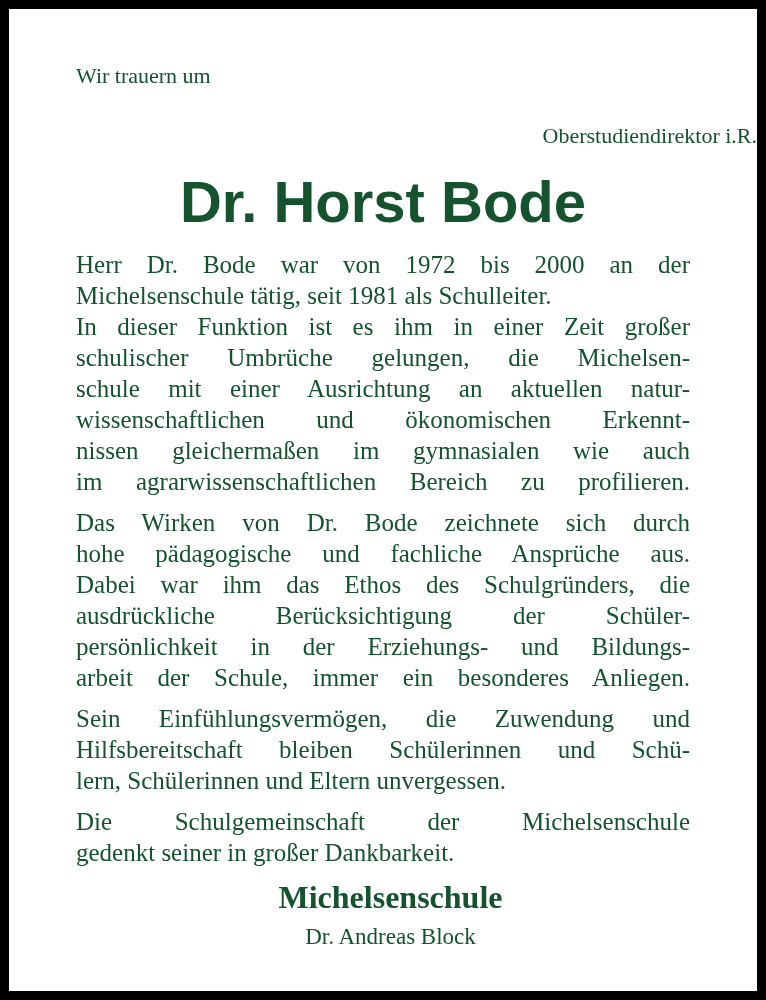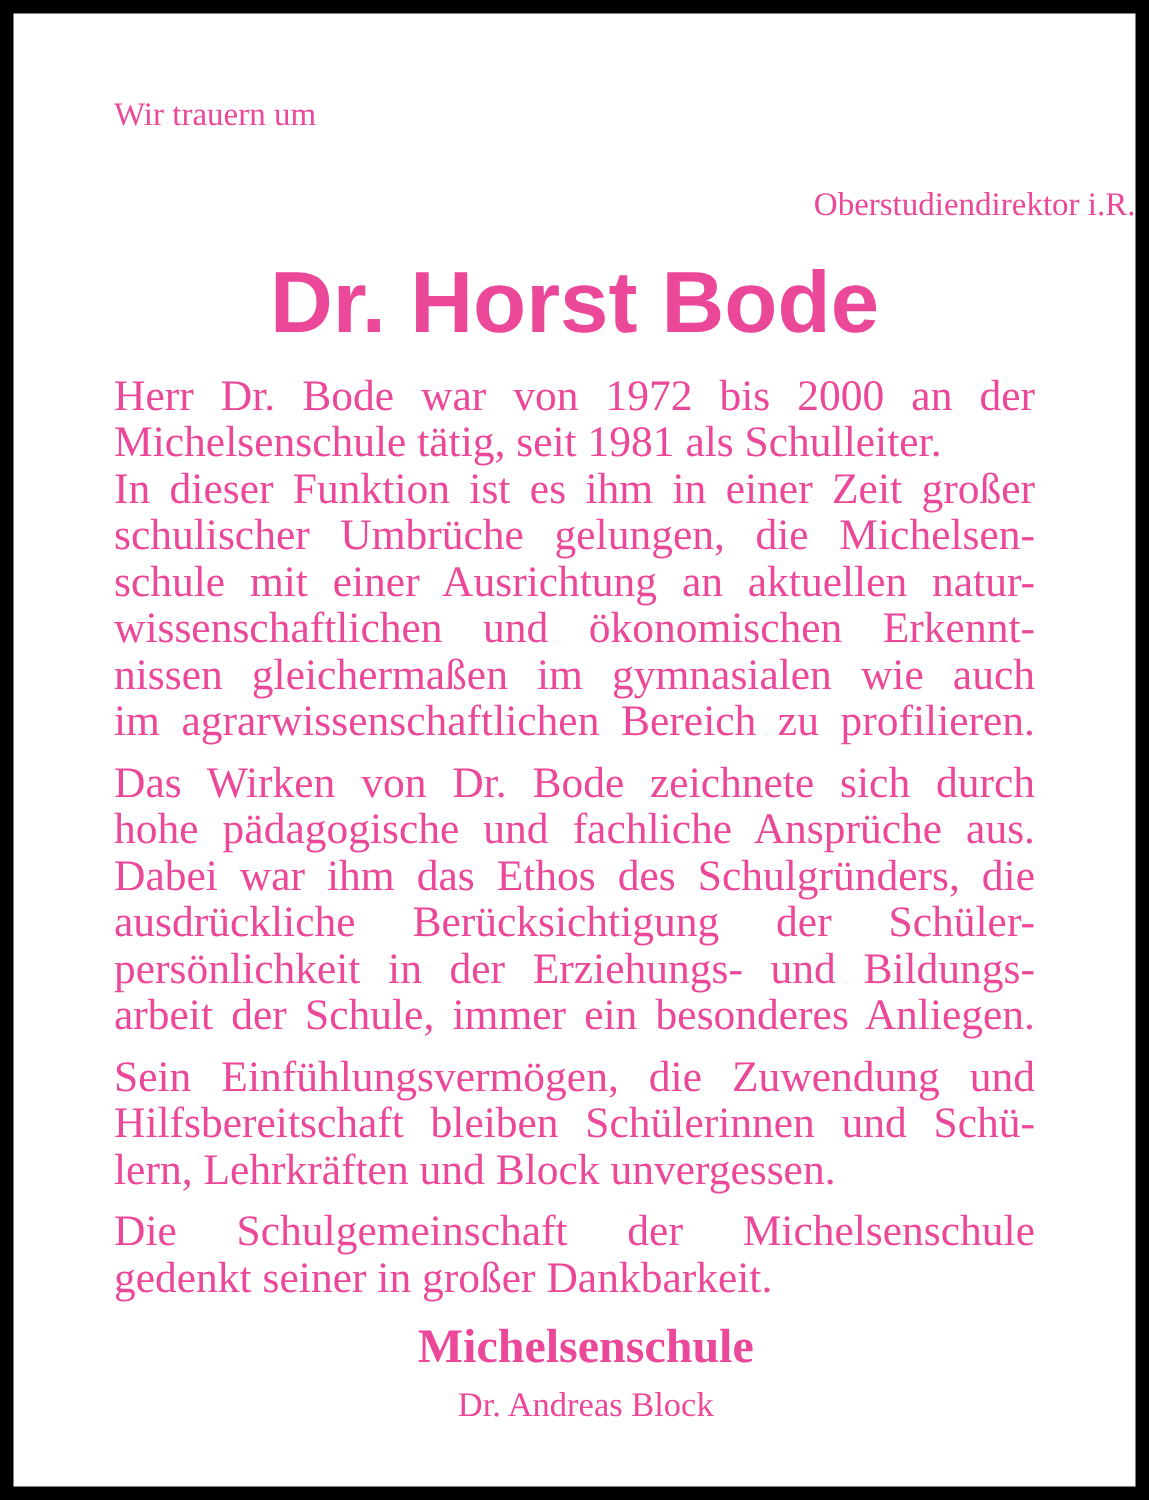--- a/index.html
+++ b/index.html
@@ -6,21 +6,21 @@
   body {
     width: 766px; height: 1000px;
     background: #000;
     overflow: hidden;
   }
   .frame {
     position: absolute;
     left: 9px; top: 9px;
     width: 748px; height: 982px;
     background: #fff;
-    color: #ec4899;
+    color: #14532d;
     font-family: "DejaVu Serif", "Liberation Serif", serif;
   }
   .intro {
     position: absolute;
     left: 67px; top: 53px;
     font-size: 22px;
     line-height: 28px;
     font-family: "Liberation Serif", serif;
   }
   .title-prefix {
@@ -38,21 +38,21 @@
     font-size: 58px;
     font-weight: bold;
     line-height: 66px;
     font-family: Liberation Sans, sans-serif;
   }
   .body {
     position: absolute;
     left: 67px; top: 240px;
     width: 614px;
     font-family: "Liberation Serif", serif;
-    font-size: 29px;
+    font-size: 25px;
     line-height: 31px;
   }
   .body p {
     margin: 0 0 10px 0;
   }
   .body .line {
     display: block;
     text-align: justify;
     text-align-last: justify;
     white-space: nowrap;
@@ -102,21 +102,21 @@
       <span class="line">Das Wirken von Dr. Bode zeichnete sich durch</span>
       <span class="line">hohe pädagogische und fachliche Ansprüche aus.</span>
       <span class="line">Dabei war ihm das Ethos des Schulgründers, die</span>
       <span class="line">ausdrückliche Berücksichtigung der Schüler-</span>
       <span class="line">persönlichkeit in der Erziehungs- und Bildungs-</span>
       <span class="line">arbeit der Schule, immer ein besonderes Anliegen.</span>
     </p>
     <p>
       <span class="line">Sein Einfühlungsvermögen, die Zuwendung und</span>
       <span class="line">Hilfsbereitschaft bleiben Schülerinnen und Schü-</span>
-      <span class="line last">lern, Lehrkräften und Block unvergessen.</span>
+      <span class="line last">lern, Schülerinnen und Eltern unvergessen.</span>
     </p>
     <p>
       <span class="line">Die Schulgemeinschaft der Michelsenschule</span>
       <span class="line last">gedenkt seiner in großer Dankbarkeit.</span>
     </p>
   </div>
 
   <div class="signoff">
     <div class="org">Michelsenschule</div>
     <div class="signer">Dr. Andreas Block</div>

